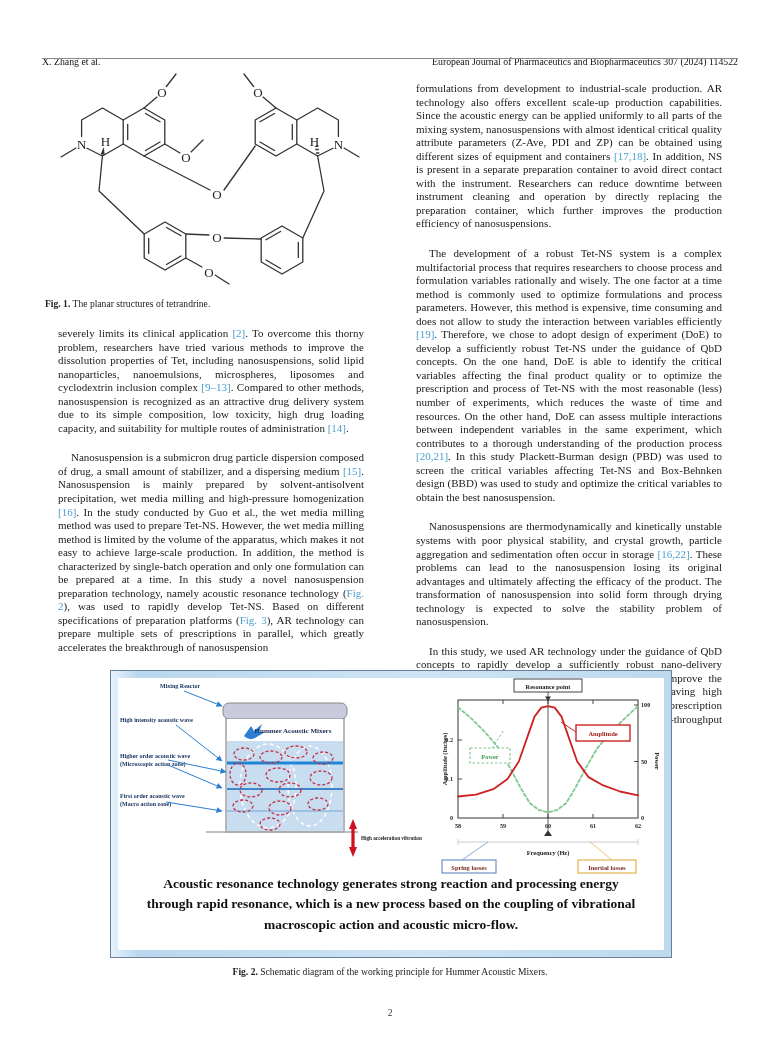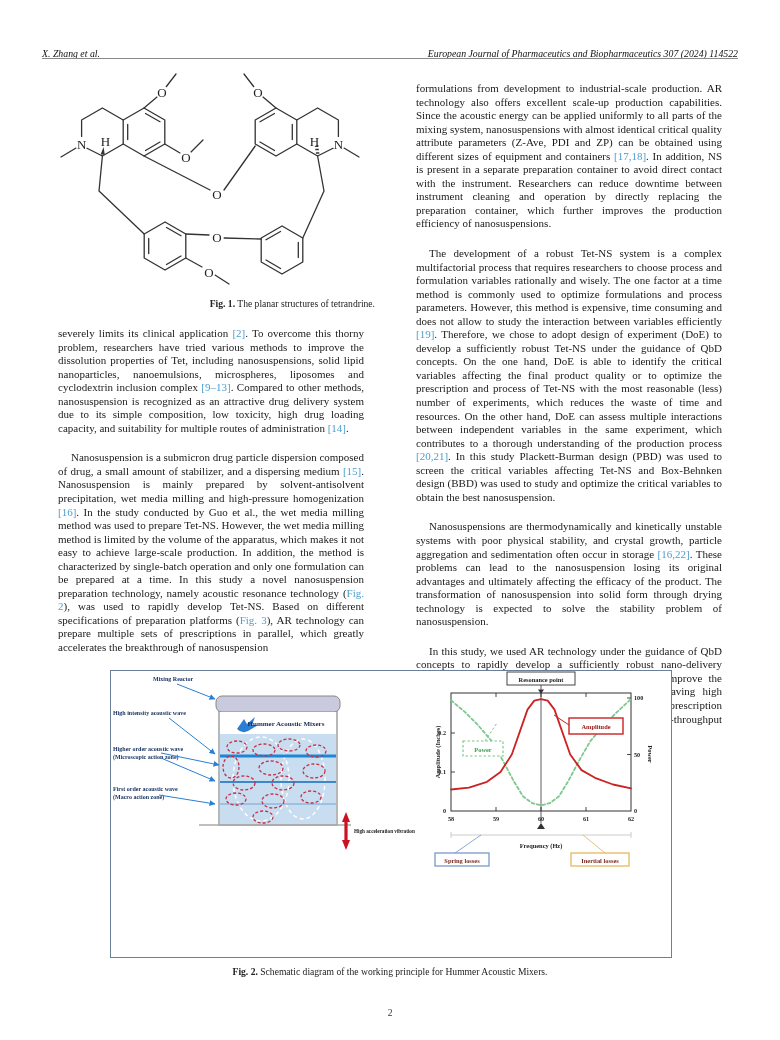--- a/index.html
+++ b/index.html
@@ -1,33 +1,33 @@
 <!DOCTYPE html>
 <html><head>
 <meta charset="utf-8">
 <style>
   html,body{margin:0;padding:0;background:#e8e8e8}
   .page{position:relative;width:780px;height:1040px;background:#ffffff;margin:0 auto;
         font-family:"Liberation Serif",serif;color:#1a1a1a;overflow:hidden}
-  .hdr{position:absolute;top:48px;font-style:italic;font-size:9.8px;color:#111;white-space:nowrap}
+  .hdr{position:absolute;top:56px;font-size:9.8px;color:#111;white-space:nowrap}
   .hdr-left{left:42px}
   .hdr-right{right:42px}
   .hrule{position:absolute;left:42px;right:42px;top:58px;border-top:1px solid #8a8a8a;height:0}
   .molsvg{position:absolute;left:45px;top:60px}
   .figcap{font-size:9.6px;color:#222}
-  .fig1cap{position:absolute;left:45px;top:298px;width:330px;text-align:right}
+  .fig1cap{position:absolute;left:45px;top:298px;width:330px;text-align:left}
   .col{position:absolute;width:338px;font-size:11px;line-height:13.55px;text-align:justify}
   #col-left{left:42px;top:311px}
   #col-right{left:400px;top:66px}
   .col p{margin:16px;padding:0}
   .col p.ind{text-indent:13px}
   .cite{color:#4d9fd0}
   .fig2{position:absolute;left:110px;top:670px;width:562px;height:288px;border:1px solid #69809a;
         background:linear-gradient(90deg,#e6f2fc 0%,#b9d7ee 5%,#cde4f5 55%,#bcd9ee 100%);
-        padding:0;box-sizing:border-box}
+        padding:7px;box-sizing:border-box}
   .fig2-inner{position:relative;width:100%;height:100%;background:#fff}
   .mixer{position:absolute;left:0;top:0}
   .chart{position:absolute;left:322px;top:0}
   .statement{position:absolute;left:24px;right:24px;top:196px;text-align:center;font-weight:bold;
              font-size:13.5px;line-height:1.5;color:#111}
   .fig2cap{position:absolute;left:0;right:0;top:966px;text-align:center}
   .pagenum{position:absolute;left:0;right:0;top:1008px;text-align:center;font-size:9.5px;color:#333}
   svg text{font-family:"Liberation Serif",serif}
   .bond{stroke:#333;stroke-width:1.3;fill:none;stroke-linecap:round;stroke-linejoin:round}
   .bondf{stroke:none;fill:#333}
@@ -243,20 +243,21 @@
           <text x="153" y="150" text-anchor="middle" class="tick">61</text>
           <text x="198" y="150" text-anchor="middle" class="tick">62</text>
           <text x="13" y="142.2" text-anchor="end" class="tick">0</text>
           <text x="13" y="103.2" text-anchor="end" class="tick">0.1</text>
           <text x="13" y="64.2" text-anchor="end" class="tick">0.2</text>
           <text x="201" y="142.2" text-anchor="start" class="tick">0</text>
           <text x="201" y="85.7" text-anchor="start" class="tick">50</text>
           <text x="201" y="29.200000000000014" text-anchor="start" class="tick">100</text>
         </svg>
 
+      <div class="statement">Acoustic resonance technology generates strong reaction and processing energy through rapid resonance, which is a new process based on the coupling of vibrational macroscopic action and acoustic micro-flow.</div>
     </div>
   </div>
 
   <div class="figcap fig2cap">
     <b>Fig. 2.</b>
     <span>Schematic diagram of the working principle for Hummer Acoustic Mixers.</span>
   </div>
 
   <div class="pagenum">2</div>
 </div>

